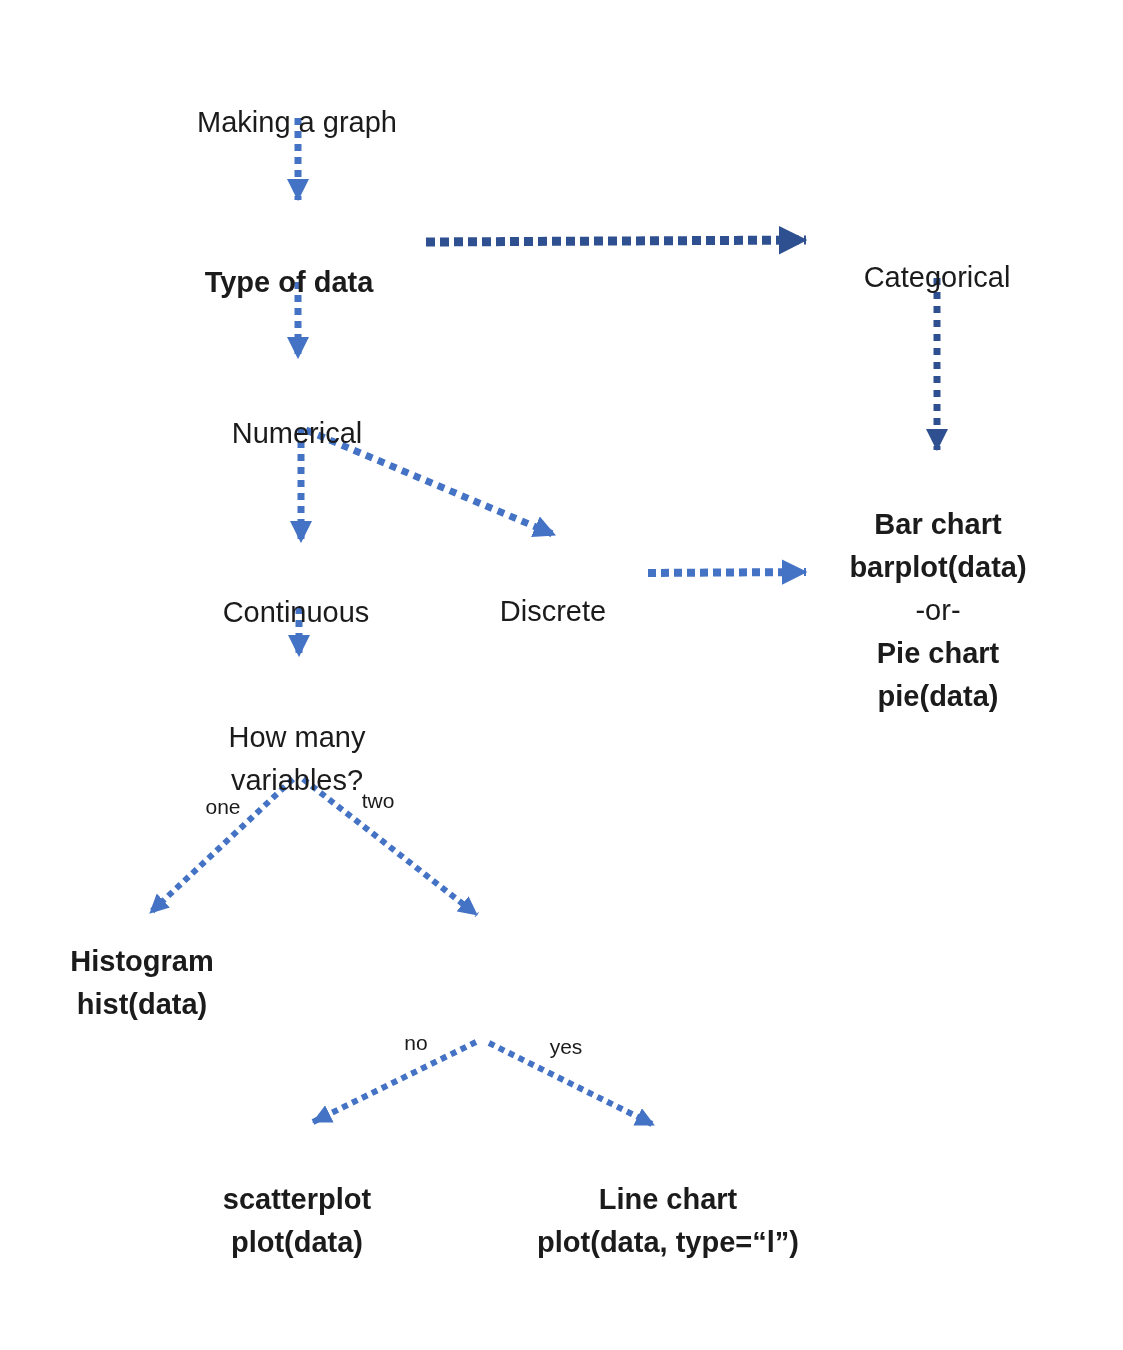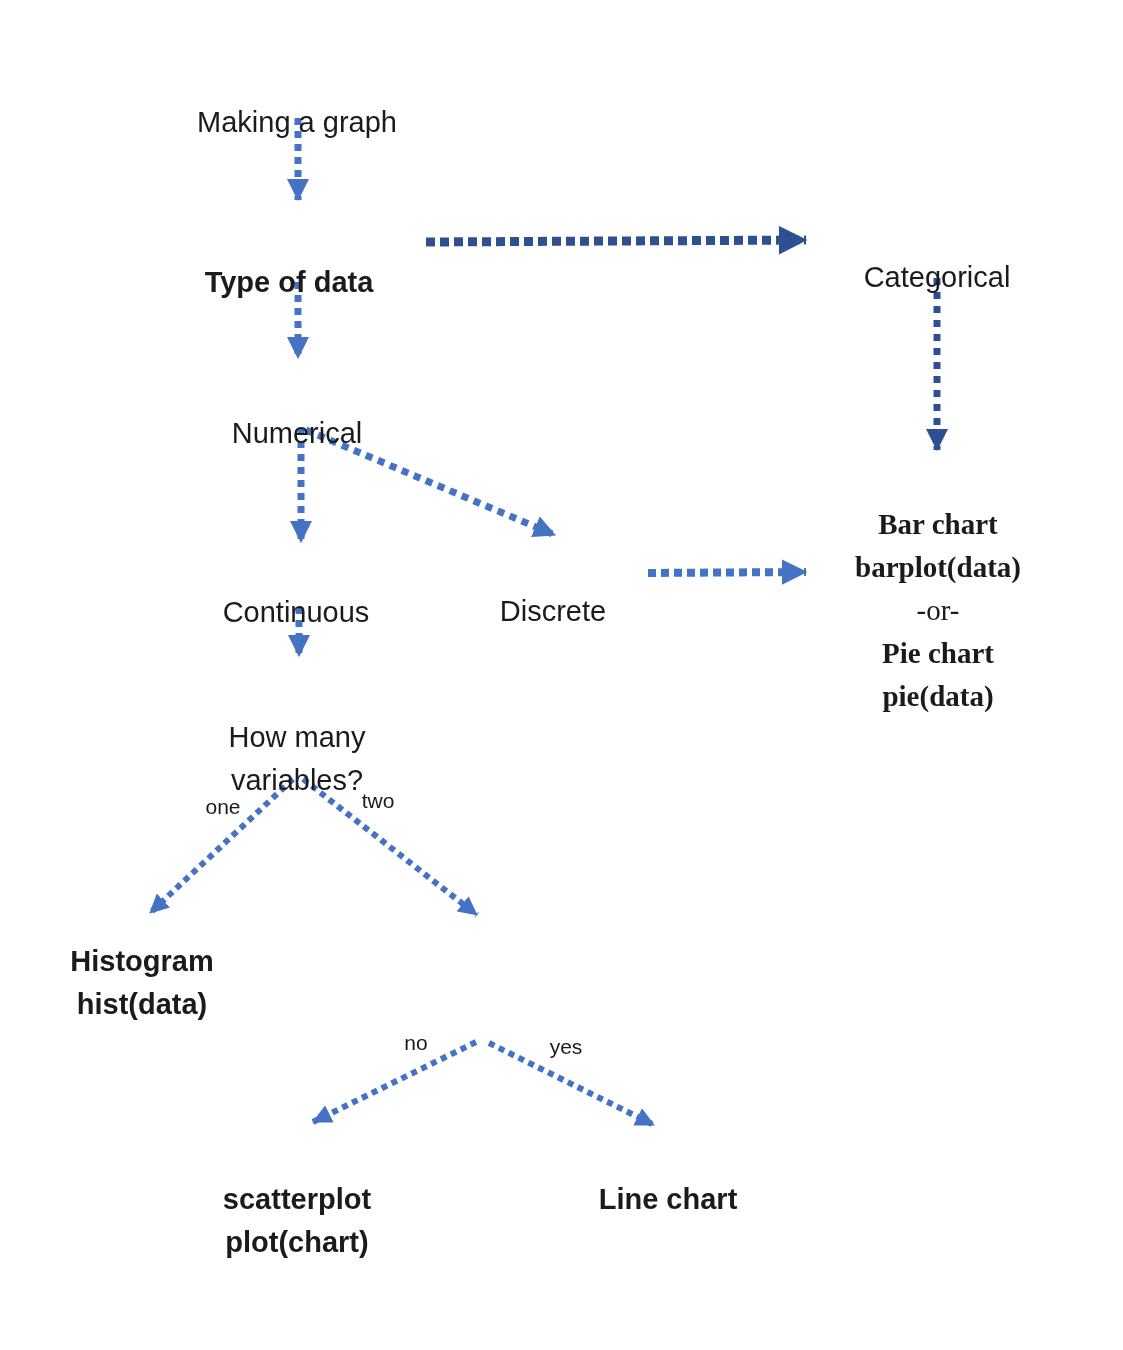--- a/index.html
+++ b/index.html
@@ -97,46 +97,47 @@
   <div class="label" style="left:289px; top:223px;font-weight:bold;">Type of data</div>
 
   <div class="label" style="left:937px; top:218px;">Categorical</div>
 
   <div class="label" style="left:297px; top:374px;">Numerical</div>
 
   <div class="label" style="left:296px; top:553px;">Continuous</div>
 
   <div class="label" style="left:553px; top:552px;">Discrete</div>
 
-  <div class="label" style="left:938px; top:465px;font-family:Liberation Serif, serif;">
+  <div class="label" style="left:938px; top:465px;">
     <div class="bold">Bar chart</div>
     <div class="bold">barplot(data)</div>
     <div>-or-</div>
     <div class="bold">Pie chart</div>
     <div class="bold">pie(data)</div>
   </div>
 
   <div class="label" style="left:297px; top:678px;">
     <div>How many</div>
     <div>variables?</div>
   </div>
 
   <div class="label" style="left:142px; top:902px;">
     <div class="bold">Histogram</div>
     <div class="bold">hist(data)</div>
   </div>
 
 
   <div class="label" style="left:297px; top:1140px;">
     <div class="bold">scatterplot</div>
-    <div class="bold">plot(chart)</div>
+    <div class="bold">plot(data)</div>
   </div>
 
   <div class="label" style="left:668px; top:1140px;">
     <div class="bold">Line chart</div>
+    <div class="bold">plot(data, type=“l”)</div>
   </div>
 
   <div class="edge-label" style="left:223px; top:796px;">one</div>
 
   <div class="edge-label" style="left:378px; top:790px;">two</div>
 
   <div class="edge-label" style="left:416px; top:1032px;">no</div>
 
   <div class="edge-label" style="left:566px; top:1036px;">yes</div>
 

